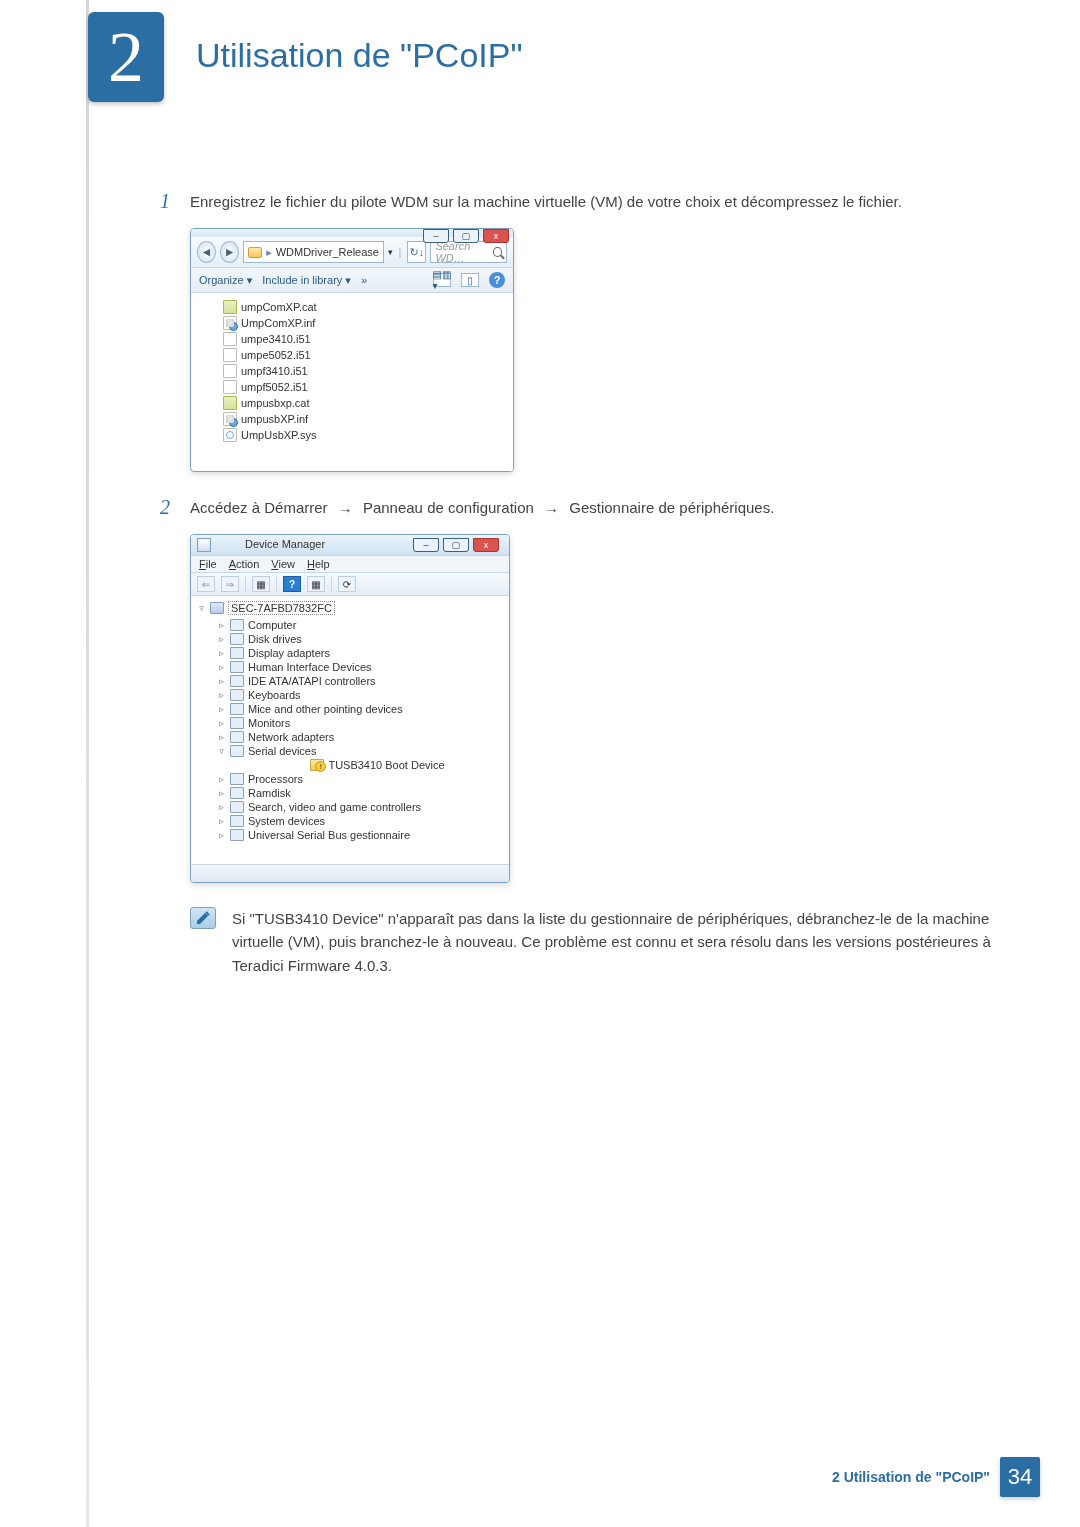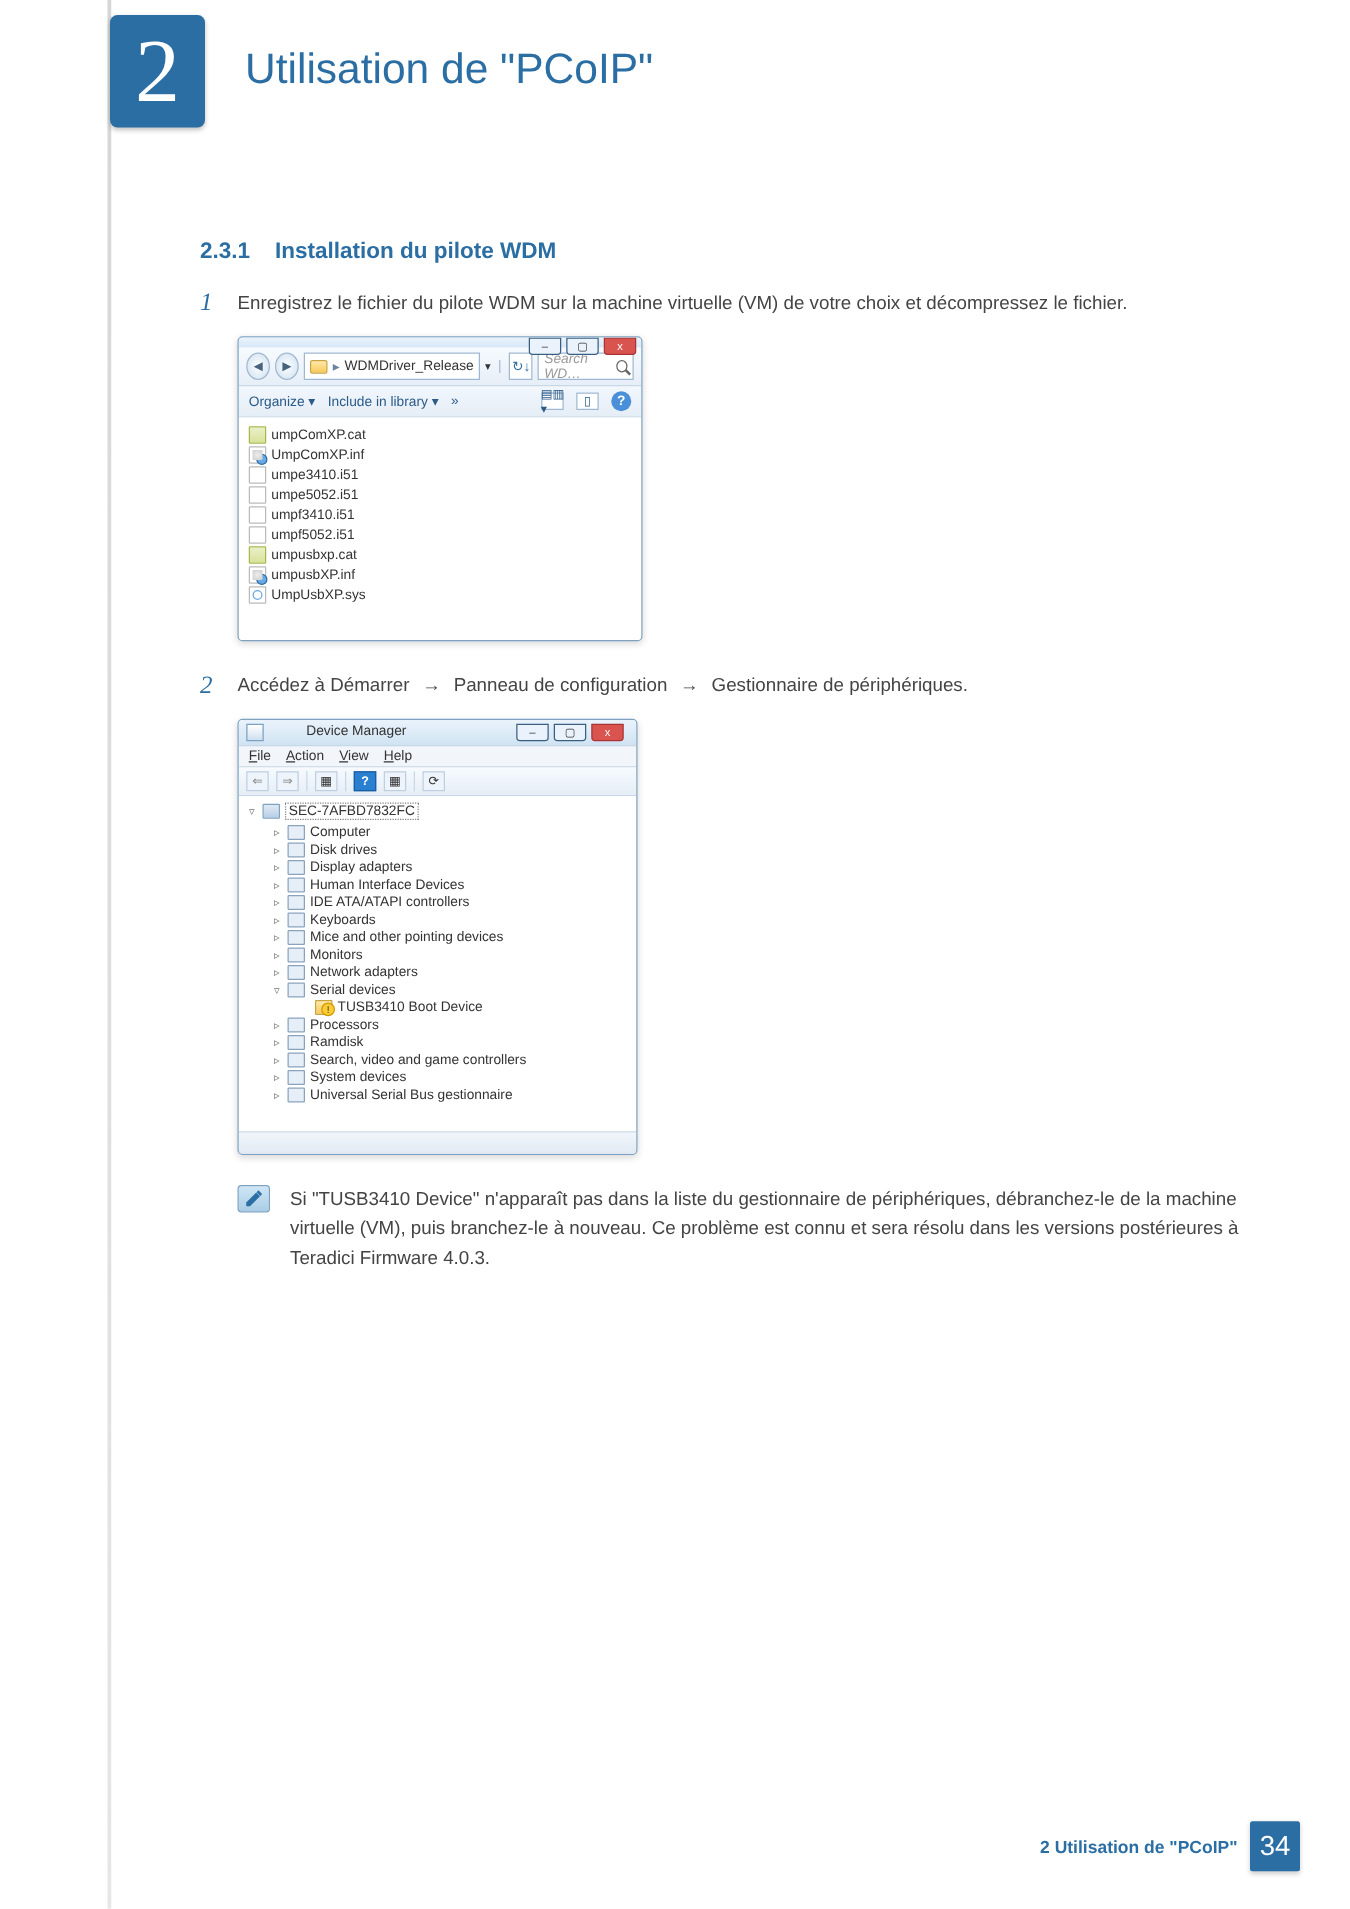--- a/index.html
+++ b/index.html
@@ -35,21 +35,21 @@
   .pipe { color:#9fb8d1; padding:0 2px; }
   .dd { font-size:9px; color:#333; }
   .search-box { width: 88px; height: 22px; border: 1px solid #9fb8d1; background: #fff; display: flex; align-items: center; padding: 0 4px; color: #9a9a9a; font-style: italic; justify-content: center; }
   .search-glass { width: 10px; height: 10px; border: 1.5px solid #666; border-radius: 50%; position: relative; }
   .search-glass::after { content: ""; position: absolute; width: 5px; height: 1.5px; background: #666; right: -4px; bottom: -1px; transform: rotate(45deg); }
   .explorer-toolbar { display: flex; align-items: center; gap: 10px; padding: 4px 8px; background: linear-gradient(#f2f7fd,#e5edf6); border-top: 1px solid #c8d7e6; border-bottom: 1px solid #c8d7e6; color: #2b5b89; }
   .explorer-toolbar .spacer { flex: 1; }
   .tb-ico { width: 18px; height: 14px; border: 1px solid #9fb8d1; display: flex; align-items: center; justify-content: center; background: #fff; font-size: 10px; }
   .tb-views { display: flex; align-items: center; gap: 2px; }
   .help-ico { width: 16px; height: 16px; border-radius: 50%; background: #4a90d9; color: #fff; display: flex; align-items: center; justify-content: center; font-size: 11px; font-weight: bold; }
-  .file-pane { padding: 6px 8px 28px; background: #fff; min-height: 150px; }
+  .file-pane { padding: 6px 8px 28px; background: #fff; min-height: 150px; margin-left: 24px; }
   .file-row { display: flex; align-items: center; gap: 4px; padding: 1px 0; color: #333; }
   .file-ico { width: 14px; height: 14px; border: 1px solid #bbb; border-radius: 1px; background: #fff; position: relative; }
   .file-ico.cat { border-color: #a8b84a; background: linear-gradient(#eaf0c8,#d8e29a); }
   .file-ico.inf::after { content: ""; position: absolute; inset: 2px; background: radial-gradient(#eee,#ccc); border-radius: 1px; }
   .file-ico.inf::before { content:""; position:absolute; width:7px; height:7px; right:-2px; bottom:-2px; border-radius:50%; background:#6aa9e8; border:1px solid #2b6ea3; }
   .file-ico.sys::after { content: ""; position: absolute; inset: 2px; border: 1px solid #6aa9e8; border-radius: 50%; }
   
   .dm-win { width: 320px; border: 1px solid #7da2c1; border-radius: 4px; overflow: hidden; font-size: 11px; background: #fff; box-shadow: 0 2px 6px rgba(0,0,0,.15); }
   .dm-title { display: flex; padding: 3px 6px; background: linear-gradient(#eaf3fb,#d0e3f3); gap: 28px; }
   .dm-title-text { flex: 1; padding-left: 2px; }
@@ -59,21 +59,21 @@
   .dm-toolbar { display: flex; align-items: center; gap: 6px; padding: 3px 6px; background: linear-gradient(#f7fbff,#e5edf6); border-bottom: 1px solid #c8d7e6; }
   .dm-tb-nav { width: 18px; height: 16px; border: 1px solid #bfcfe0; background: #eef4fb; display:flex; align-items:center; justify-content:center; font-size:10px; color:#888; }
   .dm-tb-ico { width: 18px; height: 16px; border: 1px solid #bfcfe0; background: #eef4fb; display:flex; align-items:center; justify-content:center; font-size:10px; }
   .dm-tb-ico.q { background:#2a80d0; color:#fff; border-color:#1b5d9e; font-weight:bold; }
   .dm-tb-sep { width:1px; height:16px; background:#c8d7e6; }
   .dm-tree { padding: 4px 6px 10px; background:#fff; min-height: 268px; }
   .dm-root { display:flex; align-items:center; gap:4px; padding: 1px 0 3px; }
   .dm-comp-ico { width:14px; height:12px; background:linear-gradient(#dfe9f4,#b9cfe6); border:1px solid #7da2c1; border-radius:1px; }
   .dm-root-label { border: 1px dotted #888; padding: 0 2px; }
   .dm-node { display:flex; align-items:center; gap:4px; padding: 1px 0 1px 20px; color:#333; }
-  .dm-node.sub { padding-left: 42px; }
+  .dm-node.sub { padding-left: 42px; justify-content: center; }
   .dm-exp { width: 9px; height: 9px; color:#777; font-size:9px; line-height:9px; text-align:center; }
   .dev-ico { width:14px; height:12px; border:1px solid #8aa3bd; background:#e6eef7; border-radius:1px; }
   .dev-ico.yellow { background:linear-gradient(#ffe9a8,#f8c95a); border-color:#caa23a; position:relative; }
   .dev-ico.yellow::after { content:"!"; position:absolute; right:-3px; bottom:-2px; width:9px; height:9px; background:#ffcc33; border:1px solid #cc9900; border-radius:50%; font-size:8px; line-height:9px; text-align:center; color:#333; }
   .dm-status { height: 18px; background: linear-gradient(#f2f6fb,#e0e9f3); border-top:1px solid #c8d7e6; }
   
   .note { display: flex; gap: 16px; margin-left: 30px; margin-top: 8px; }
   .note-ico { width: 26px; height: 22px; flex: none; background: linear-gradient(#cfe6f5,#a9cde6); border: 1px solid #7da2c1; border-radius: 3px; position: relative; display:flex; align-items:center; justify-content:center; }
   .note-ico svg { width:16px; height:16px; }
   .note-text { font-size: 15px; line-height: 1.55; color: #444; }
@@ -88,25 +88,20 @@
 <div class="page">
   <div class="left-rule"></div>
 
   <div class="chapter-badge">
     <span>2</span>
   </div>
   <div class="chapter-title">Utilisation de "PCoIP"</div>
 
   <div class="content">
 
-    <div class="section-heading">
-      <span>2.3.1</span>
-      &nbsp;&nbsp;
-      <span>Installation du pilote WDM</span>
-    </div>
 
     <div class="step">
       <div class="step-num">1</div>
       <div class="step-text">Enregistrez le fichier du pilote WDM sur la machine virtuelle (VM) de votre choix et décompressez le fichier.</div>
     </div>
 
     <div class="screenshot-wrap">
       <div class="win7">
         <div class="win7-titlebar-strip">
           <div class="win7-buttons">

